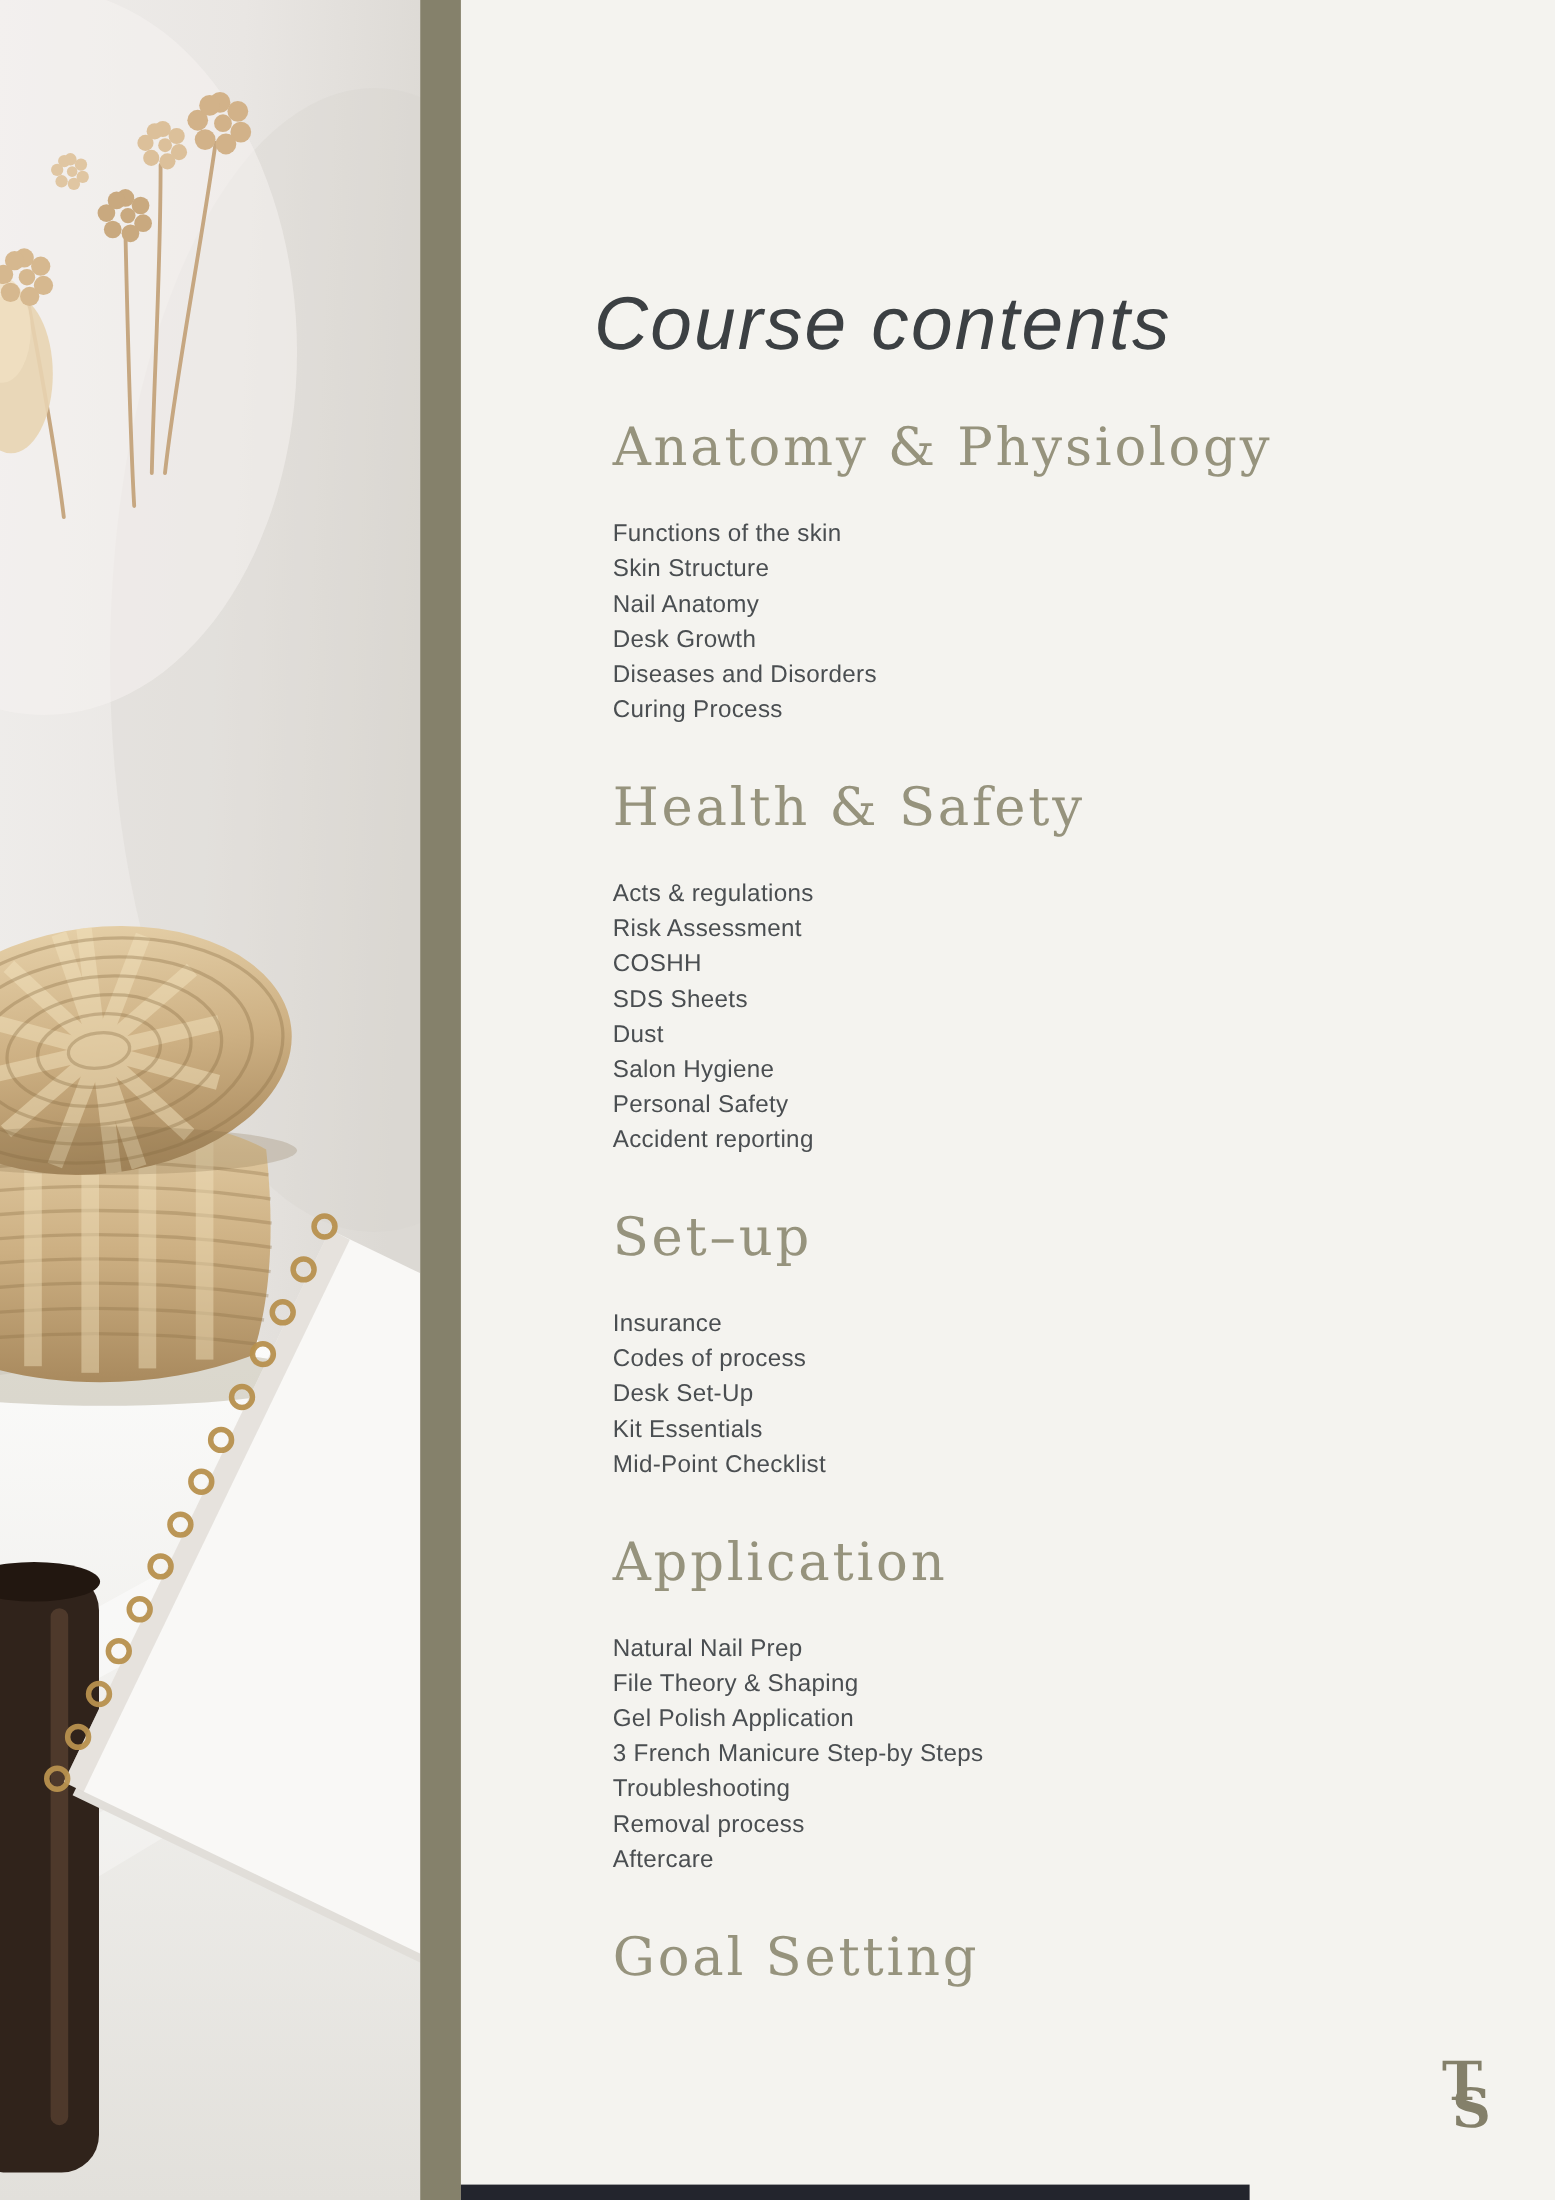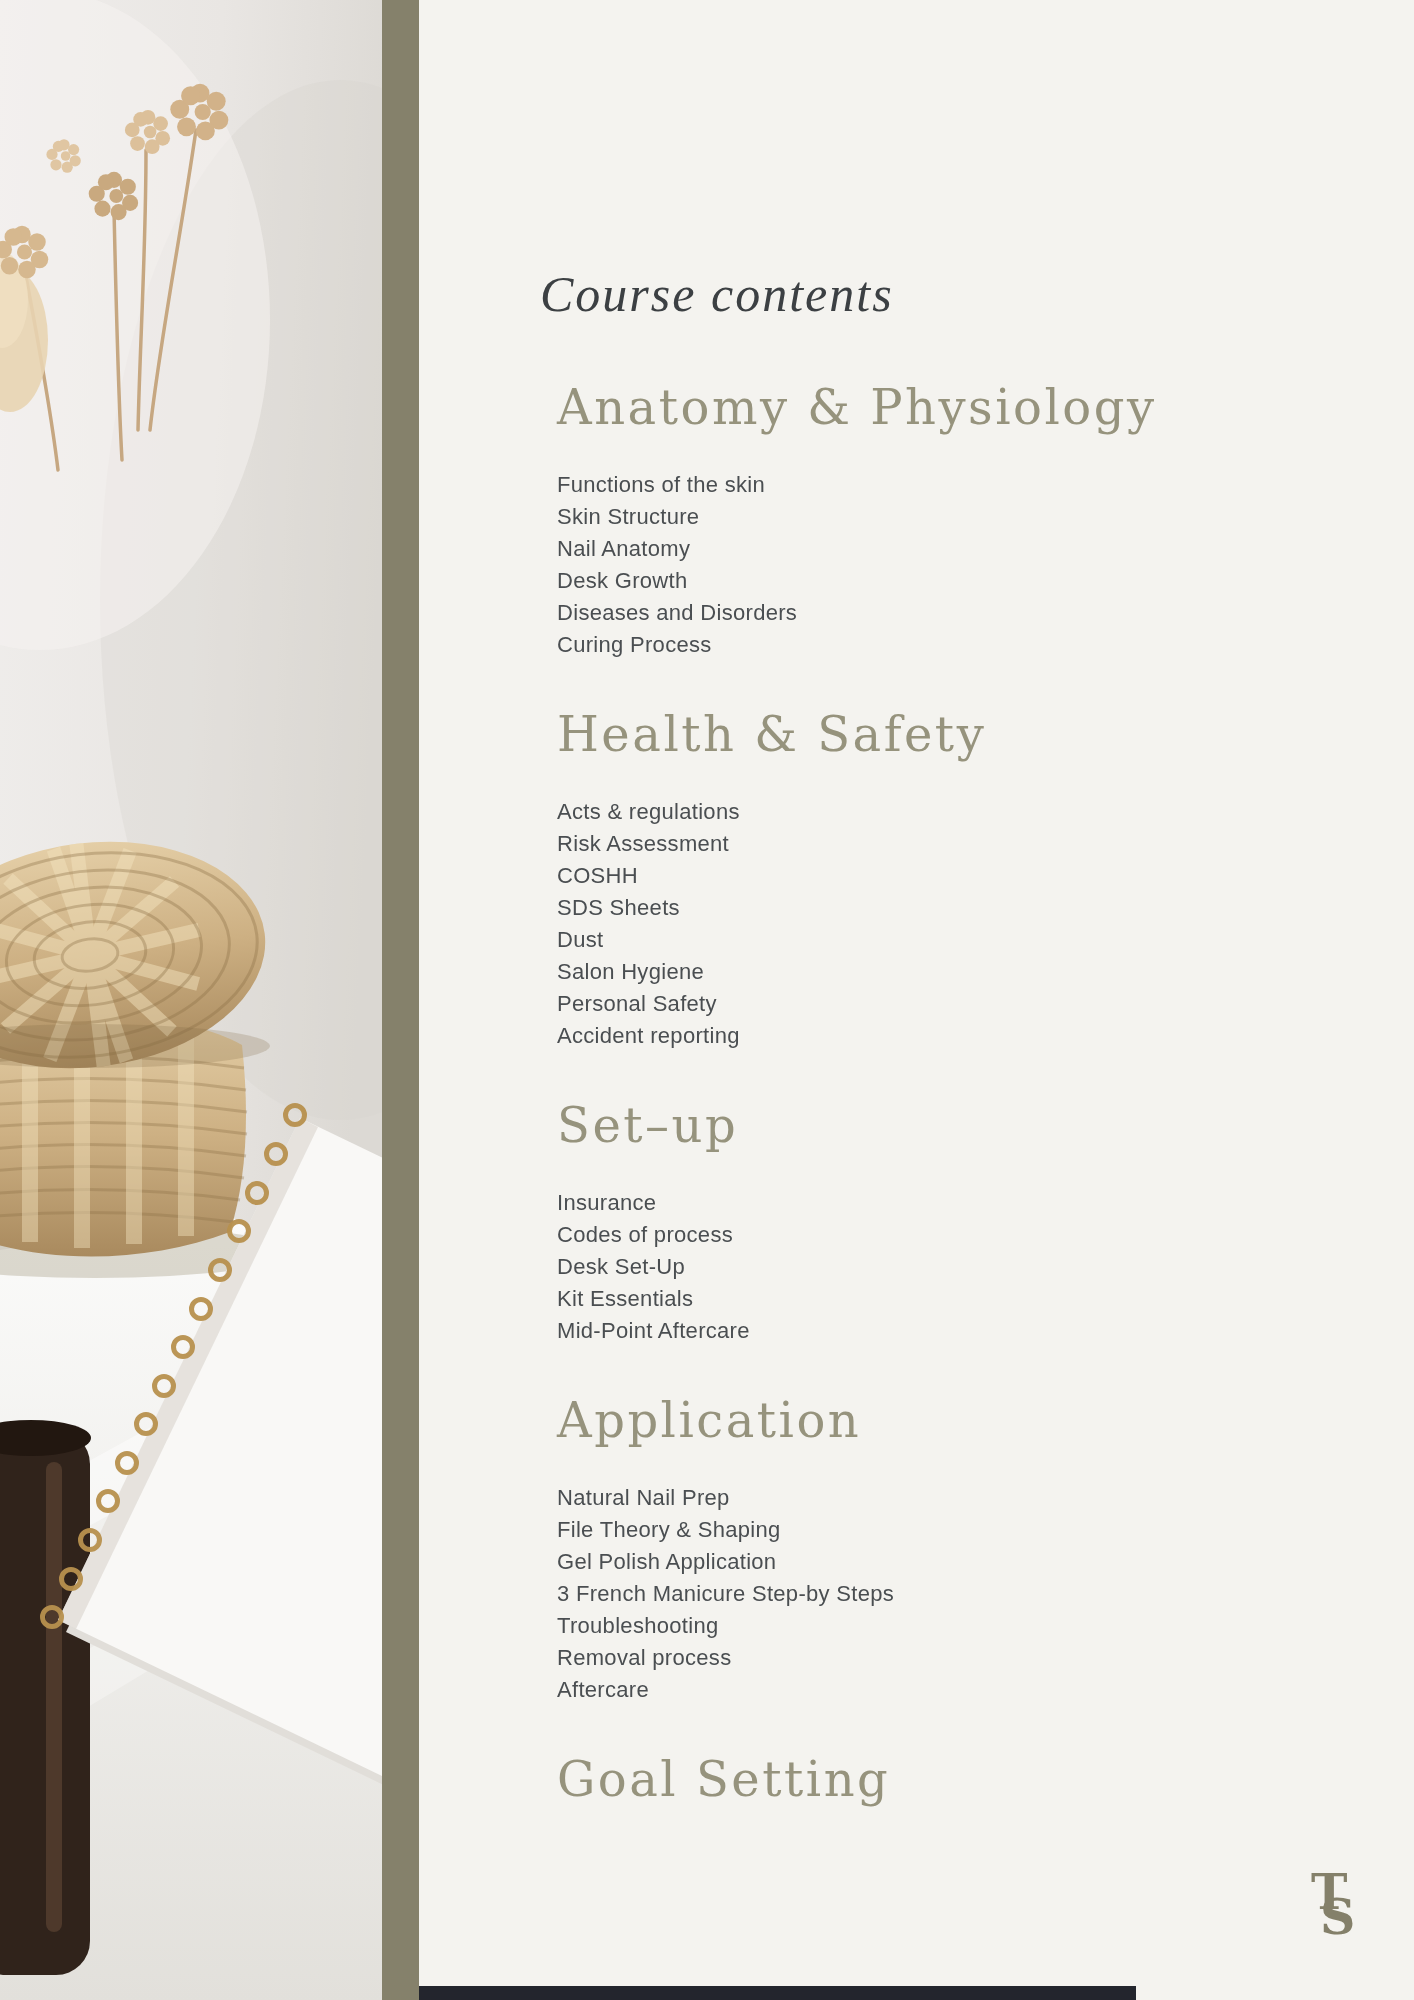--- a/index.html
+++ b/index.html
@@ -6,22 +6,22 @@
   .page{
     position:relative;width:1414px;height:2000px;overflow:hidden;
     background:var(--background,#f4f3ef);
     font-family:"Liberation Sans",sans-serif;
   }
   .photo{position:absolute;left:0;top:0;width:382px;height:2000px;}
   .photo svg{display:block;width:382px;height:2000px;}
   .accent-bar{position:absolute;left:382px;top:0;width:37px;height:2000px;background:var(--accent-bar,#85816b);}
   .content{position:absolute;left:557px;top:0;width:760px;}
   .title{
-    font-family:Liberation Serif, serif;font-style:italic;font-weight:400;
-    font-size:50px;line-height:80px;letter-spacing:2px;
+    font-family:Liberation Sans, sans-serif;font-style:italic;font-weight:400;
+    font-size:68px;line-height:80px;letter-spacing:2px;
     color:var(--title-text,#3c4043);
     margin:254px 0 0 -17px;white-space:nowrap;
   }
   .section-heading{
     font-family:"DejaVu Serif",serif;font-weight:400;
     font-size:48px;line-height:47px;letter-spacing:2.5px;
     color:var(--heading,#96937d);
     margin:50px 0 0 0;white-space:nowrap;
   }
   .section-items{
@@ -207,21 +207,21 @@
   </section>
 
   <section class="course-section">
     <h2 class="section-heading">Set–up</h2>
     <ul class="section-items">
 
     <li class="section-item">Insurance</li>
             <li class="section-item">Codes of process</li>
             <li class="section-item">Desk Set-Up</li>
             <li class="section-item">Kit Essentials</li>
-            <li class="section-item">Mid-Point Aftercare</li>
+            <li class="section-item">Mid-Point Checklist</li>
           </ul>
   </section>
 
   <section class="course-section">
     <h2 class="section-heading">Application</h2>
     <ul class="section-items">
 
     <li class="section-item">Natural Nail Prep</li>
             <li class="section-item">File Theory &amp; Shaping</li>
             <li class="section-item">Gel Polish Application</li>

